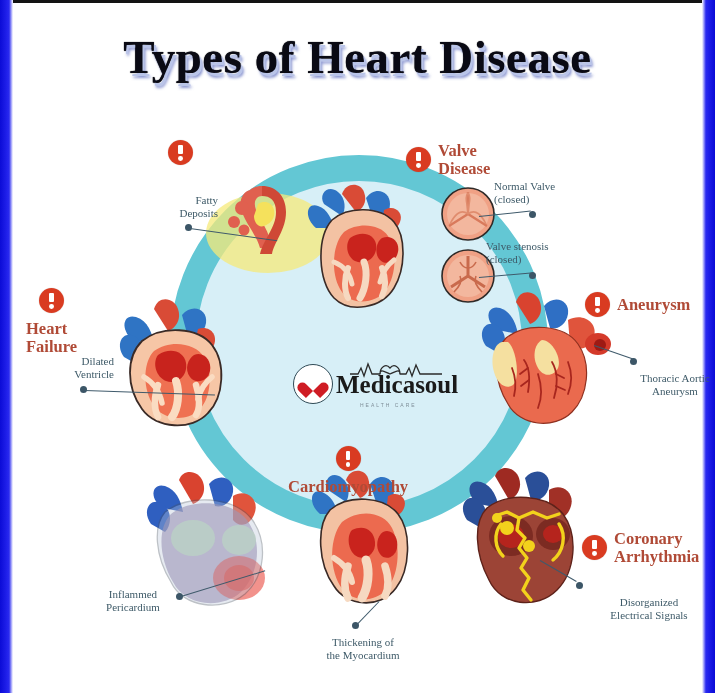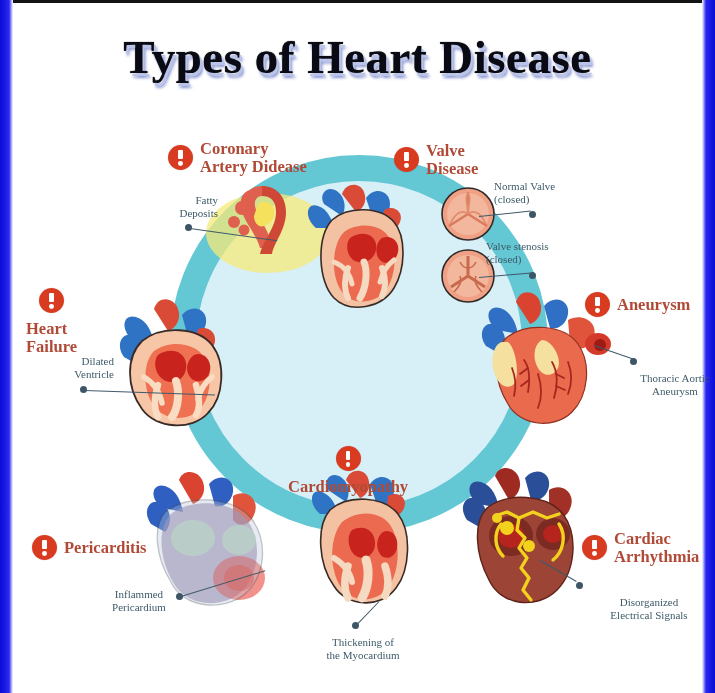--- a/index.html
+++ b/index.html
@@ -297,30 +297,40 @@
     <svg width="56" height="56" viewBox="0 0 56 56">
       <circle cx="28" cy="28" r="26" fill="#f0a185" stroke="#2f2a28" stroke-width="1.6"></circle>
       <circle cx="28" cy="28" r="21" fill="#f3b79e"></circle>
       <path d="M28 28 L28 8 M28 28 L11 39 M28 28 L45 39" stroke="#c96a4c" stroke-width="3" fill="none"></path>
       <path d="M20 14 C24 22 32 22 36 14" stroke="#c96a4c" stroke-width="1.6" fill="none"></path>
       <path d="M14 44 C20 38 22 32 20 28" stroke="#c96a4c" stroke-width="1.6" fill="none"></path>
       <path d="M42 44 C36 38 34 32 36 28" stroke="#c96a4c" stroke-width="1.6" fill="none"></path>
     </svg>
   </div>
 
+  <div id="logo">
+    <div id="logo-mark">
+      <div id="logo-heart"></div>
+    </div>
+    <div id="logo-text-wrap">
+      <svg id="logo-ecg" width="92" height="20" viewBox="0 0 92 20">
+        <path d="M0 15 L8 15 L11 9 L14 17 L18 5 L22 15 L30 15" stroke="#2b2b2b" stroke-width="1.3" fill="none" stroke-linecap="round"></path>
+        <path d="M30 15 C30 8 36 4 40 9 C44 4 50 8 50 15 C50 9 45 13 40 15 C35 13 30 9 30 15Z" fill="none" stroke="#2b2b2b" stroke-width="1.3"></path>
+        <path d="M50 15 L56 15 L59 9 L62 17 L66 6 L70 15 L92 15" stroke="#2b2b2b" stroke-width="1.3" fill="none" stroke-linecap="round"></path>
+      </svg>
+      <div id="logo-name">Medicasoul</div>
+      <div id="logo-sub">HEALTH CARE</div>
+    </div>
+  </div>
 
   <div class="cond" style="left:168px;top:140px;">
     <div class="bang"></div>
-    <div class="cond-label">
-      <div>Coronary</div>
-      <div>Artery Didease</div>
-    </div>
-  </div>
-
-  <div class="cond" style="left:394px;top:142px;">
+  </div>
+
+  <div class="cond" style="left:406px;top:142px;">
     <div class="bang"></div>
     <div class="cond-label">
       <div>Valve</div>
       <div>Disease</div>
     </div>
   </div>
 
   <div class="cond" style="left:26px;top:288px;flex-direction:column;">
     <div class="bang"></div>
     <div class="cond-label">
@@ -336,31 +346,25 @@
     </div>
   </div>
 
   <div class="cond" style="left:288px;top:446px;flex-direction:column;">
     <div class="bang"></div>
     <div class="cond-label">
       <div>Cardiomyopathy</div>
     </div>
   </div>
 
-  <div class="cond" style="left:32px;top:535px;">
+
+  <div class="cond" style="left:582px;top:530px;">
     <div class="bang"></div>
     <div class="cond-label">
-      <div>Pericarditis</div>
-    </div>
-  </div>
-
-  <div class="cond" style="left:582px;top:530px;">
-    <div class="bang"></div>
-    <div class="cond-label">
-      <div>Cardiac</div>
+      <div>Coronary</div>
       <div>Arrhythmia</div>
     </div>
   </div>
 
   <div class="anno r" style="left:150px;top:194px;width:68px;">
     <div>Fatty</div>
     <div>Deposits</div>
   </div>
   <div class="dot" style="left:185px;top:224px;"></div>
   <div class="leader" style="left:190px;top:228px;width:88px;transform:rotate(8deg);"></div>
@@ -393,21 +397,21 @@
   <div class="dot" style="left:630px;top:358px;"></div>
   <div class="leader" style="left:594px;top:345px;width:42px;transform:rotate(19deg);"></div>
 
   <div class="anno c" style="left:298px;top:636px;width:130px;">
     <div>Thickening of</div>
     <div>the Myocardium</div>
   </div>
   <div class="dot" style="left:352px;top:622px;"></div>
   <div class="leader" style="left:357px;top:624px;width:32px;transform:rotate(-46deg);"></div>
 
-  <div class="anno c" style="left:86px;top:588px;width:106px;">
+  <div class="anno c" style="left:80px;top:588px;width:106px;">
     <div>Inflammed</div>
     <div>Pericardium</div>
   </div>
   <div class="dot" style="left:176px;top:593px;"></div>
   <div class="leader" style="left:181px;top:596px;width:88px;transform:rotate(-17deg);"></div>
 
   <div class="anno c" style="left:588px;top:596px;width:122px;">
     <div>Disorganized</div>
     <div>Electrical Signals</div>
   </div>

